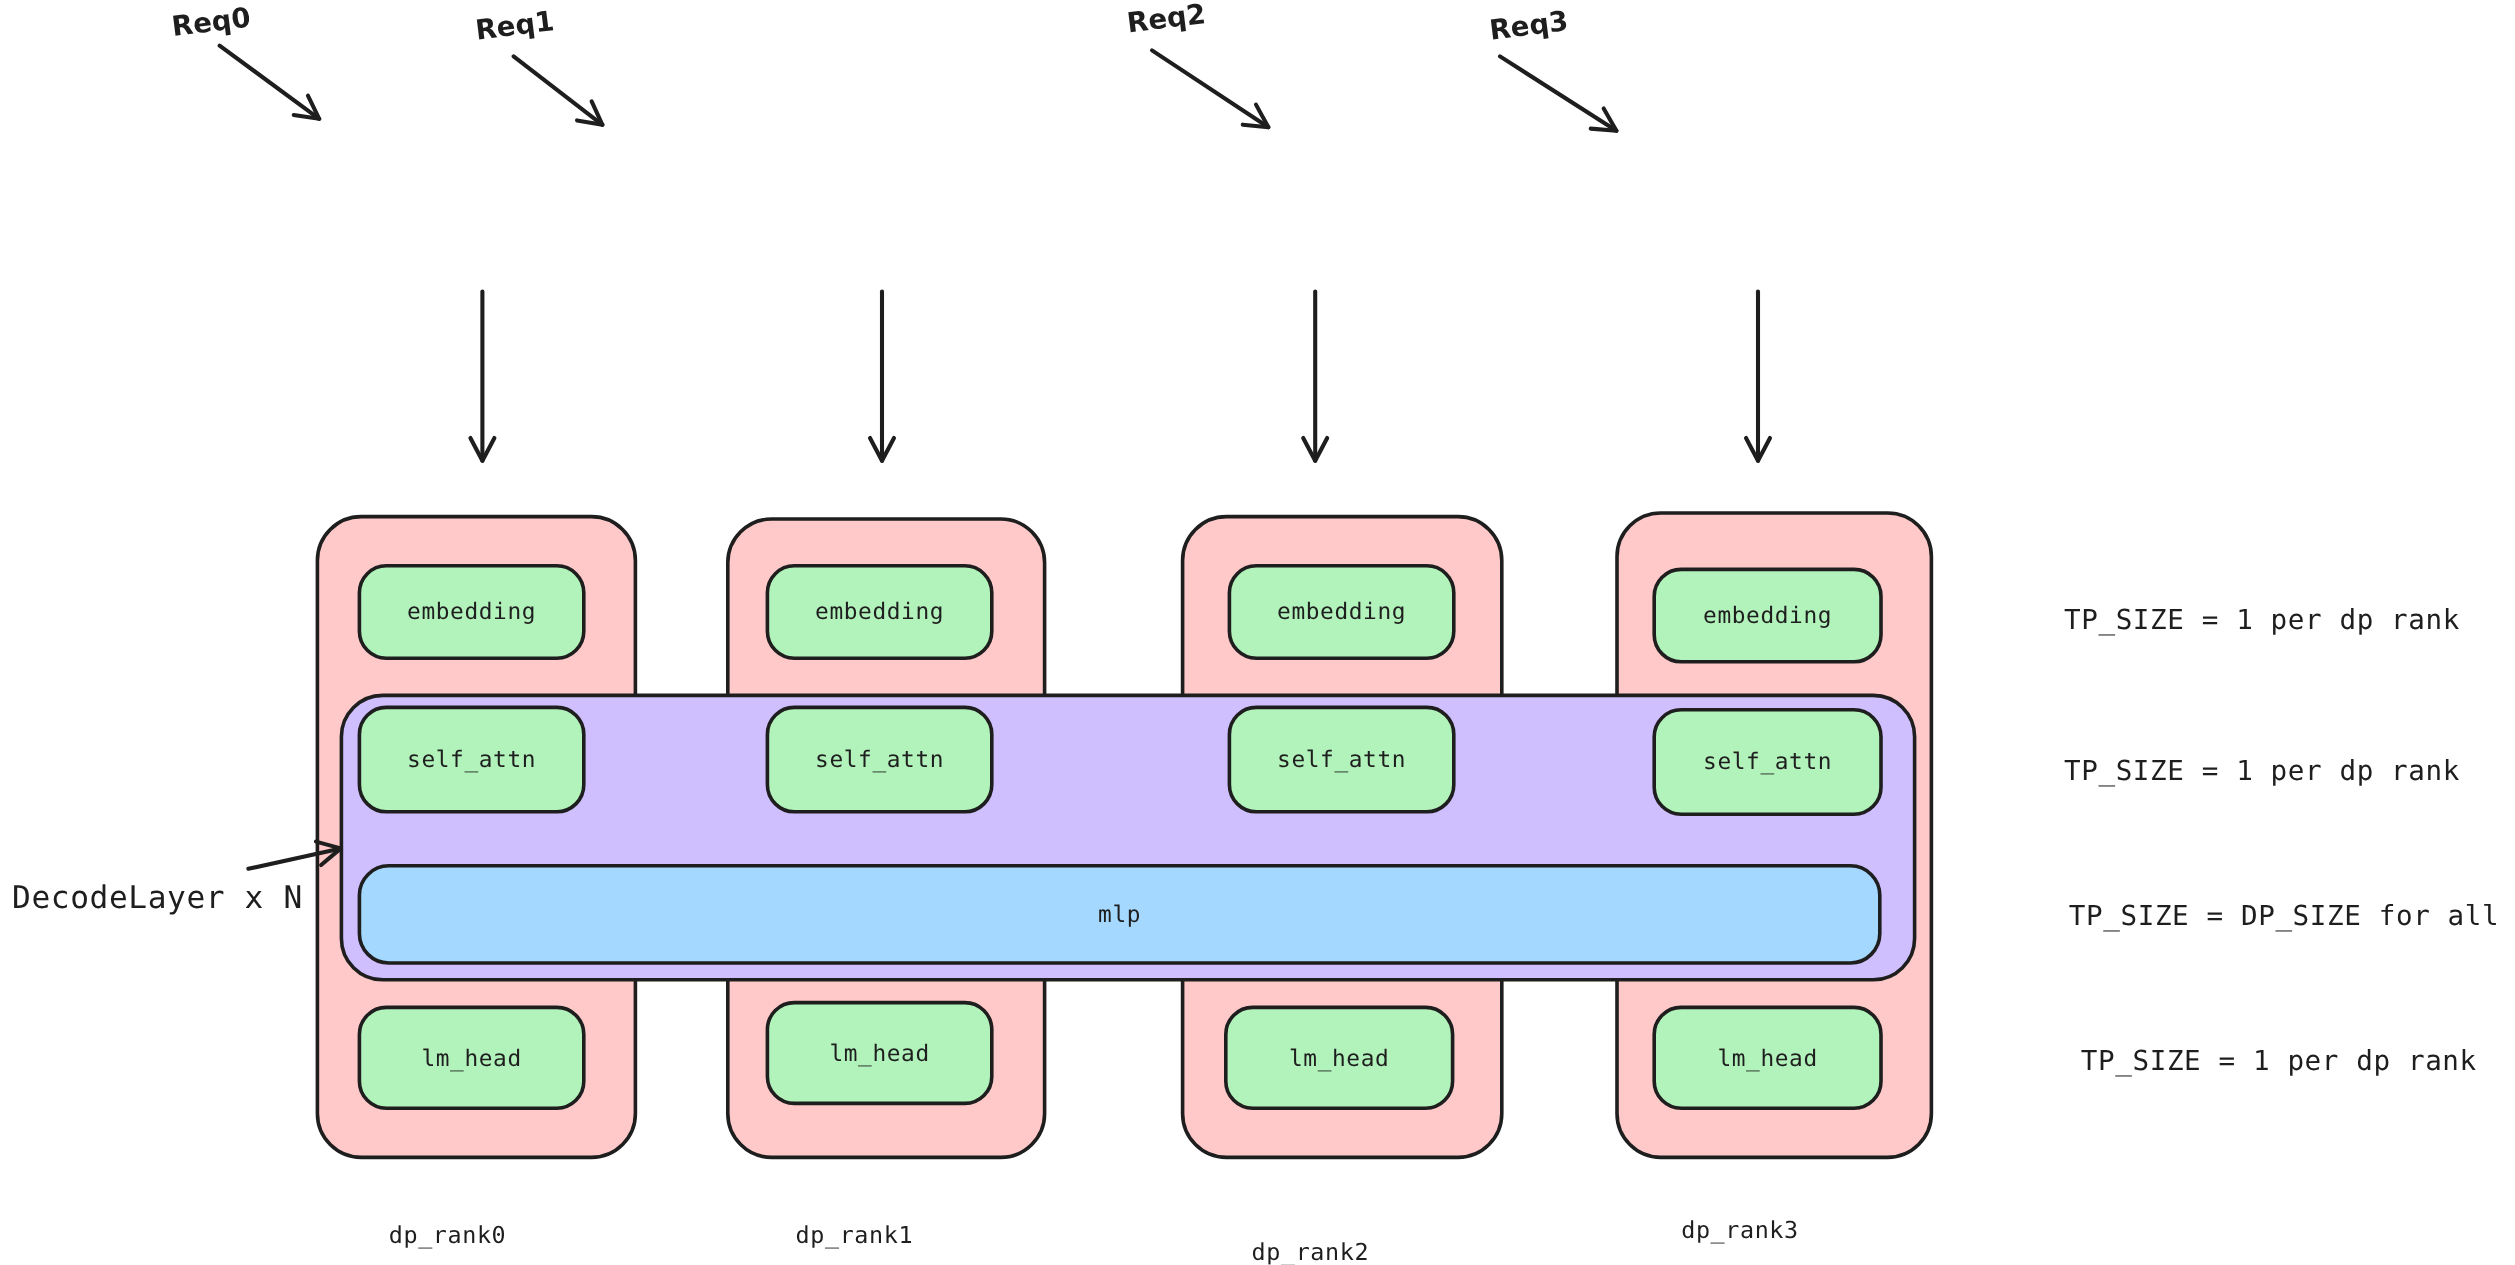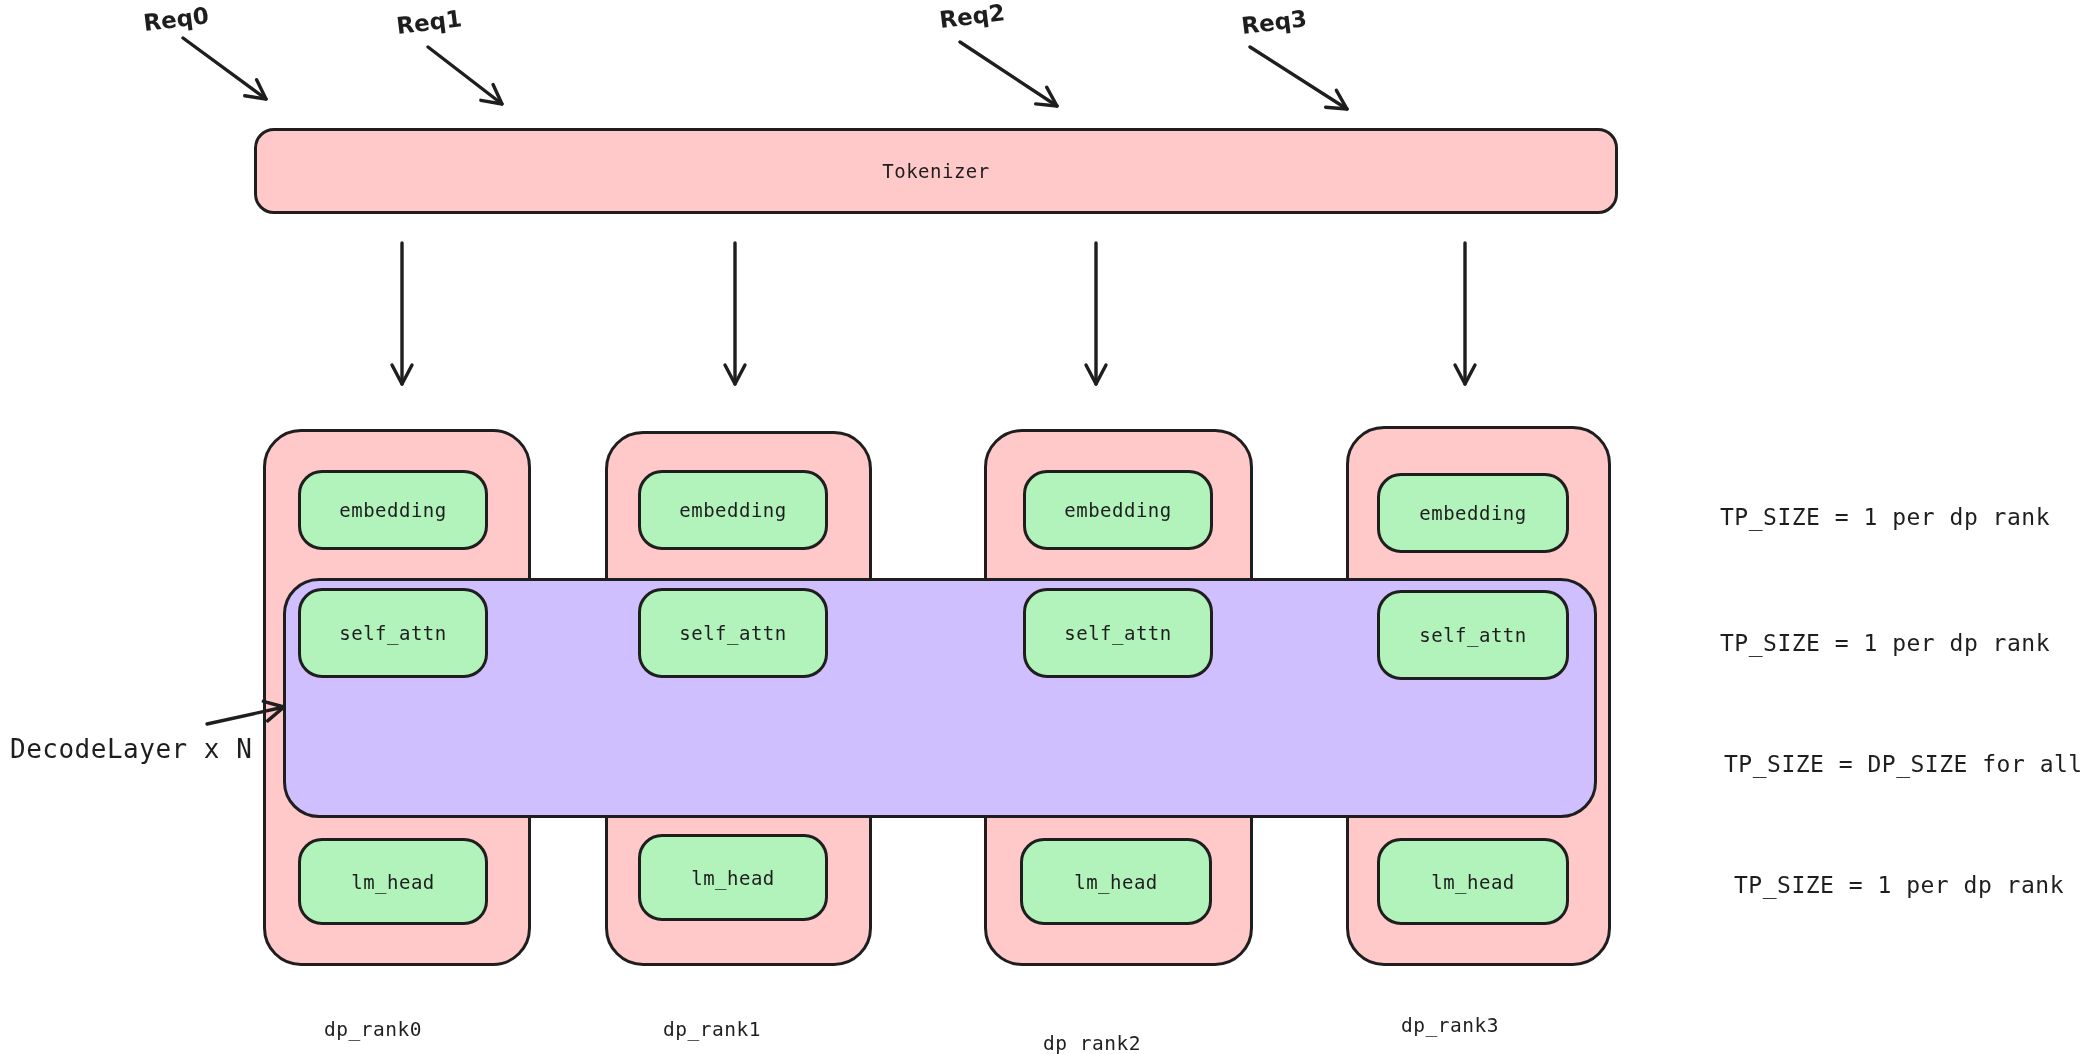--- a/index.html
+++ b/index.html
@@ -71,31 +71,31 @@
 </head>
 <body>
 
 <div id="canvas" style="--pink:#ffc9c9;--green:#b2f2bb;--purple:#d0bfff;--blue:#a5d8ff;">
 
   <div class="abs reqLbl" style="left:145px;top:10px;">Req0</div>
   <div class="abs reqLbl" style="left:398px;top:13px;">Req1</div>
   <div class="abs reqLbl" style="left:941px;top:7px;">Req2</div>
   <div class="abs reqLbl" style="left:1243px;top:13px;">Req3</div>
 
-  <div class="abs bar" style="left:254px;top:128px;width:1364px;height:86px;">
-    <span class="codeTxt">Tokenizer</span>
-  </div>
 
   <div class="abs col" style="left:263px;top:429px;width:268px;height:537px;"></div>
   <div class="abs col" style="left:605px;top:431px;width:267px;height:535px;"></div>
   <div class="abs col" style="left:984px;top:429px;width:269px;height:537px;"></div>
   <div class="abs col" style="left:1346px;top:426px;width:265px;height:540px;"></div>
 
   <div class="abs band" style="left:283px;top:578px;width:1314px;height:240px;"></div>
 
+  <div class="abs mlp" style="left:298px;top:720px;width:1270px;height:84px;">
+    <span class="codeTxt">mlp</span>
+  </div>
 
   <div class="abs block" style="left:298px;top:470px;width:190px;height:80px;">
       <span class="codeTxt">embedding</span>
     </div>
   <div class="abs block" style="left:638px;top:470px;width:190px;height:80px;">
       <span class="codeTxt">embedding</span>
     </div>
   <div class="abs block" style="left:1023px;top:470px;width:190px;height:80px;">
       <span class="codeTxt">embedding</span>
     </div>

